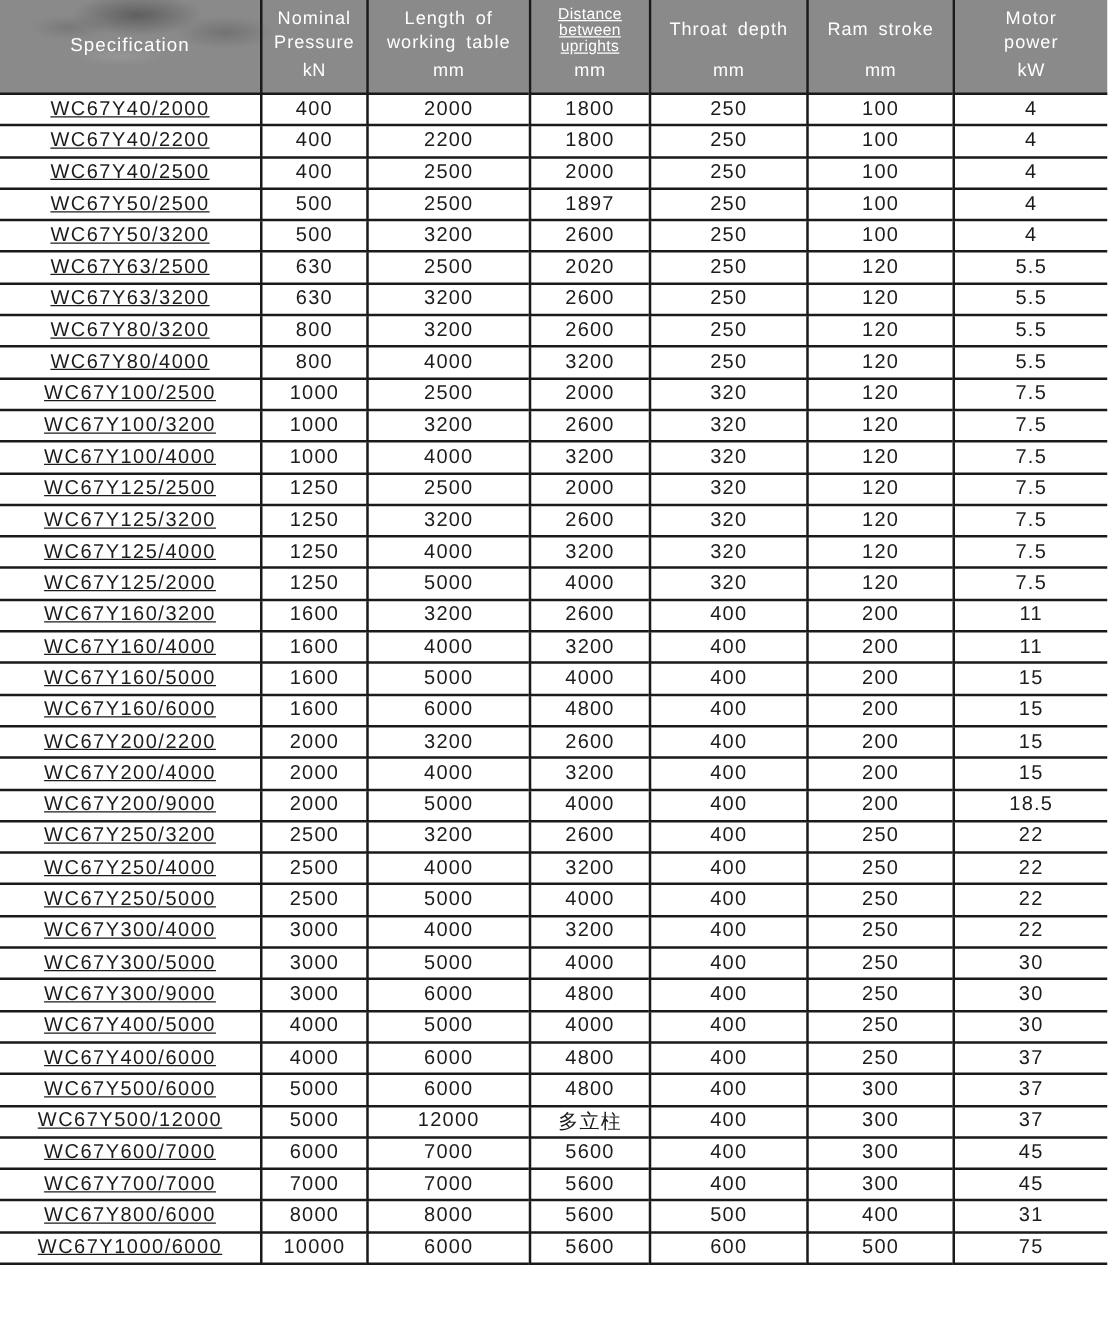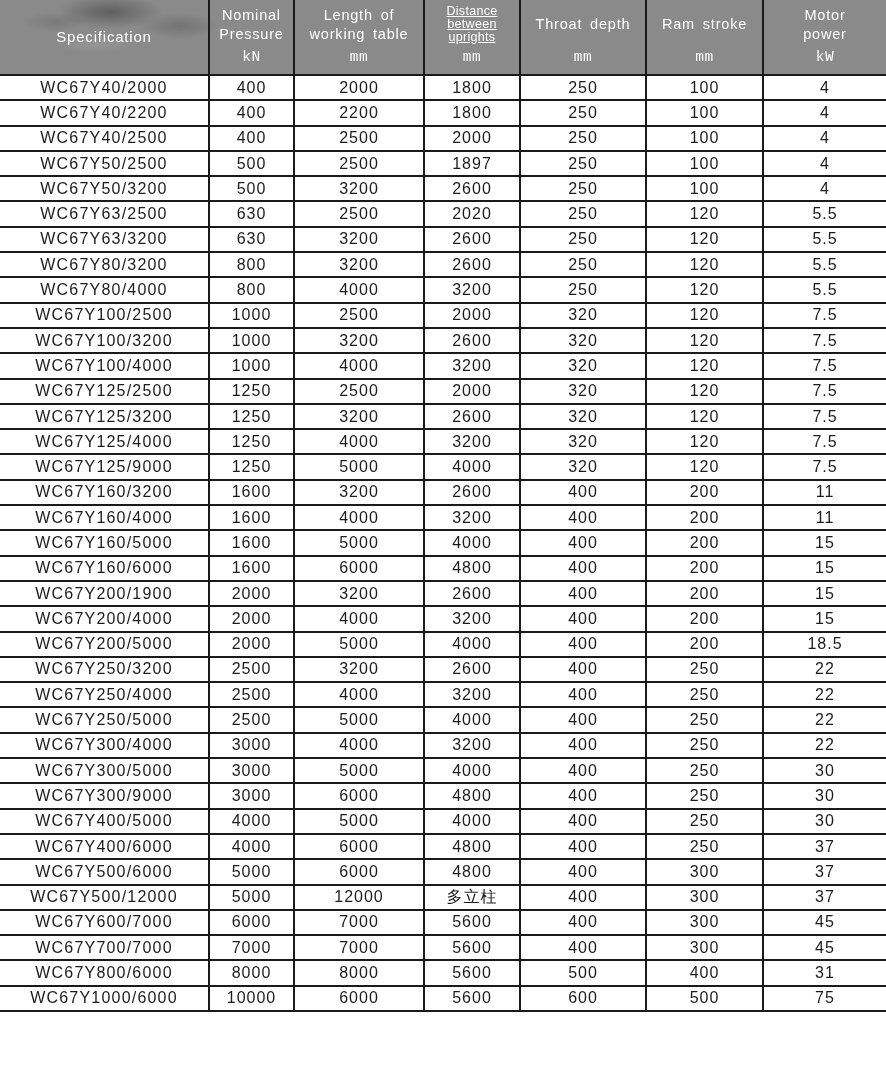--- a/index.html
+++ b/index.html
@@ -46,21 +46,20 @@
     font-size: 14.5px;
     line-height: 1.25;
     letter-spacing: 0.8px;
     word-spacing: 3px;
   }
   .hunit {
     height: 20px;
     text-align: center;
     font-size: 14.5px;
     letter-spacing: 0.5px;
-    font-family: Liberation Mono, monospace;
   }
   .hcell.no-unit { padding-bottom: 0; }
   .hcell.no-unit .hlabel { font-size: 15px; }
   th.col-distance .hlabel {
     font-size: 12.5px;
     line-height: 1.05;
     letter-spacing: 0.3px;
     text-decoration: underline;
   }
 
@@ -71,21 +70,21 @@
     text-align: center;
     vertical-align: middle;
     color: #1c1c1c;
     font-size: 16px;
     letter-spacing: 1px;
     padding: 0;
     overflow: hidden;
     white-space: nowrap;
   }
   tbody td + td { border-left: 2px solid #1a1a1a; }
-  tbody td:first-child { letter-spacing: 1.2px; }
+  tbody td:first-child { letter-spacing: 1.2px; text-decoration: underline; }
 
   
   .smudge {
     position: absolute;
     top: 0; left: 0;
     width: 260px; height: 70px;
     pointer-events: none;
     background:
       radial-gradient(ellipse 75px 24px at 110px 12px, rgba(35,35,35,0.42), rgba(35,35,35,0) 70%),
       radial-gradient(ellipse 55px 18px at 180px 26px, rgba(55,55,55,0.28), rgba(55,55,55,0) 72%),
@@ -288,21 +287,21 @@
         <tr>
     <td>WC67Y125/4000</td>
     <td>1250</td>
     <td>4000</td>
     <td>3200</td>
     <td>320</td>
     <td>120</td>
     <td>7.5</td>
   </tr>
         <tr>
-    <td>WC67Y125/9000</td>
+    <td>WC67Y125/2000</td>
     <td>1250</td>
     <td>5000</td>
     <td>4000</td>
     <td>320</td>
     <td>120</td>
     <td>7.5</td>
   </tr>
         <tr>
     <td>WC67Y160/3200</td>
     <td>1600</td>
@@ -333,39 +332,39 @@
         <tr>
     <td>WC67Y160/6000</td>
     <td>1600</td>
     <td>6000</td>
     <td>4800</td>
     <td>400</td>
     <td>200</td>
     <td>15</td>
   </tr>
         <tr>
-    <td>WC67Y200/1900</td>
+    <td>WC67Y200/2200</td>
     <td>2000</td>
     <td>3200</td>
     <td>2600</td>
     <td>400</td>
     <td>200</td>
     <td>15</td>
   </tr>
         <tr>
     <td>WC67Y200/4000</td>
     <td>2000</td>
     <td>4000</td>
     <td>3200</td>
     <td>400</td>
     <td>200</td>
     <td>15</td>
   </tr>
         <tr>
-    <td>WC67Y200/5000</td>
+    <td>WC67Y200/9000</td>
     <td>2000</td>
     <td>5000</td>
     <td>4000</td>
     <td>400</td>
     <td>200</td>
     <td>18.5</td>
   </tr>
         <tr>
     <td>WC67Y250/3200</td>
     <td>2500</td>

